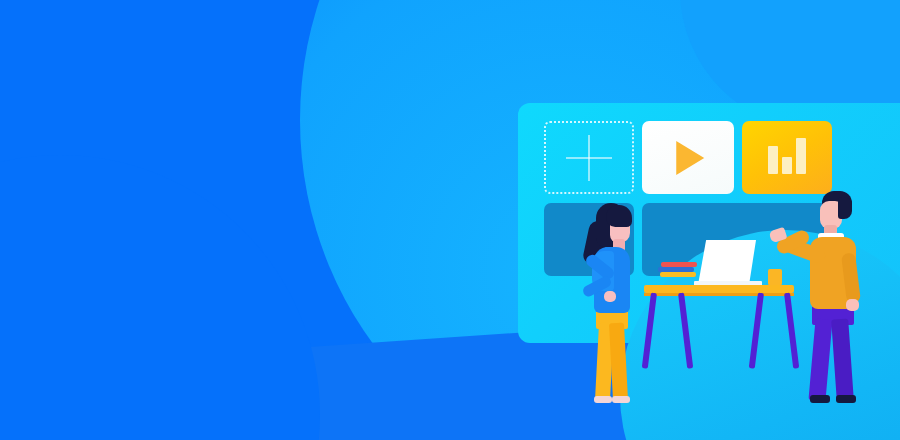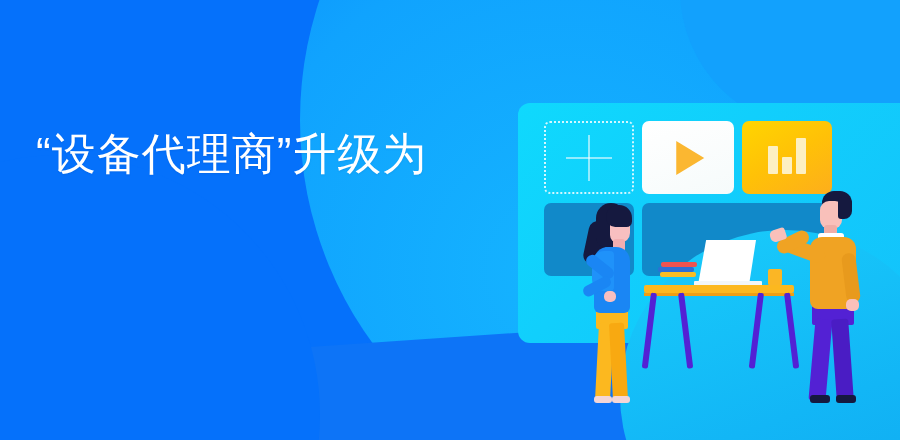--- a/index.html
+++ b/index.html
@@ -486,21 +486,20 @@
   <div class="bg-layer">
     <div class="bg-topright-wedge"></div>
     <div class="bg-cyan-sweep"></div>
     <div class="bg-topright-wedge2"></div>
     <div class="bg-ground"></div>
     <div class="bg-bottomleft-wedge"></div>
     <div class="bg-bottomleft-wedge-cut"></div>
   </div>
 
   <div class="headline">
-    <div class="headline-line1">“设备代理商”升级为</div>
   </div>
 
   <div class="illustration">
     <div class="board">
       <div class="tiles">
 
         <div class="tile-add">
           <span class="plus-h"></span>
           <span class="plus-v"></span>
         </div>

